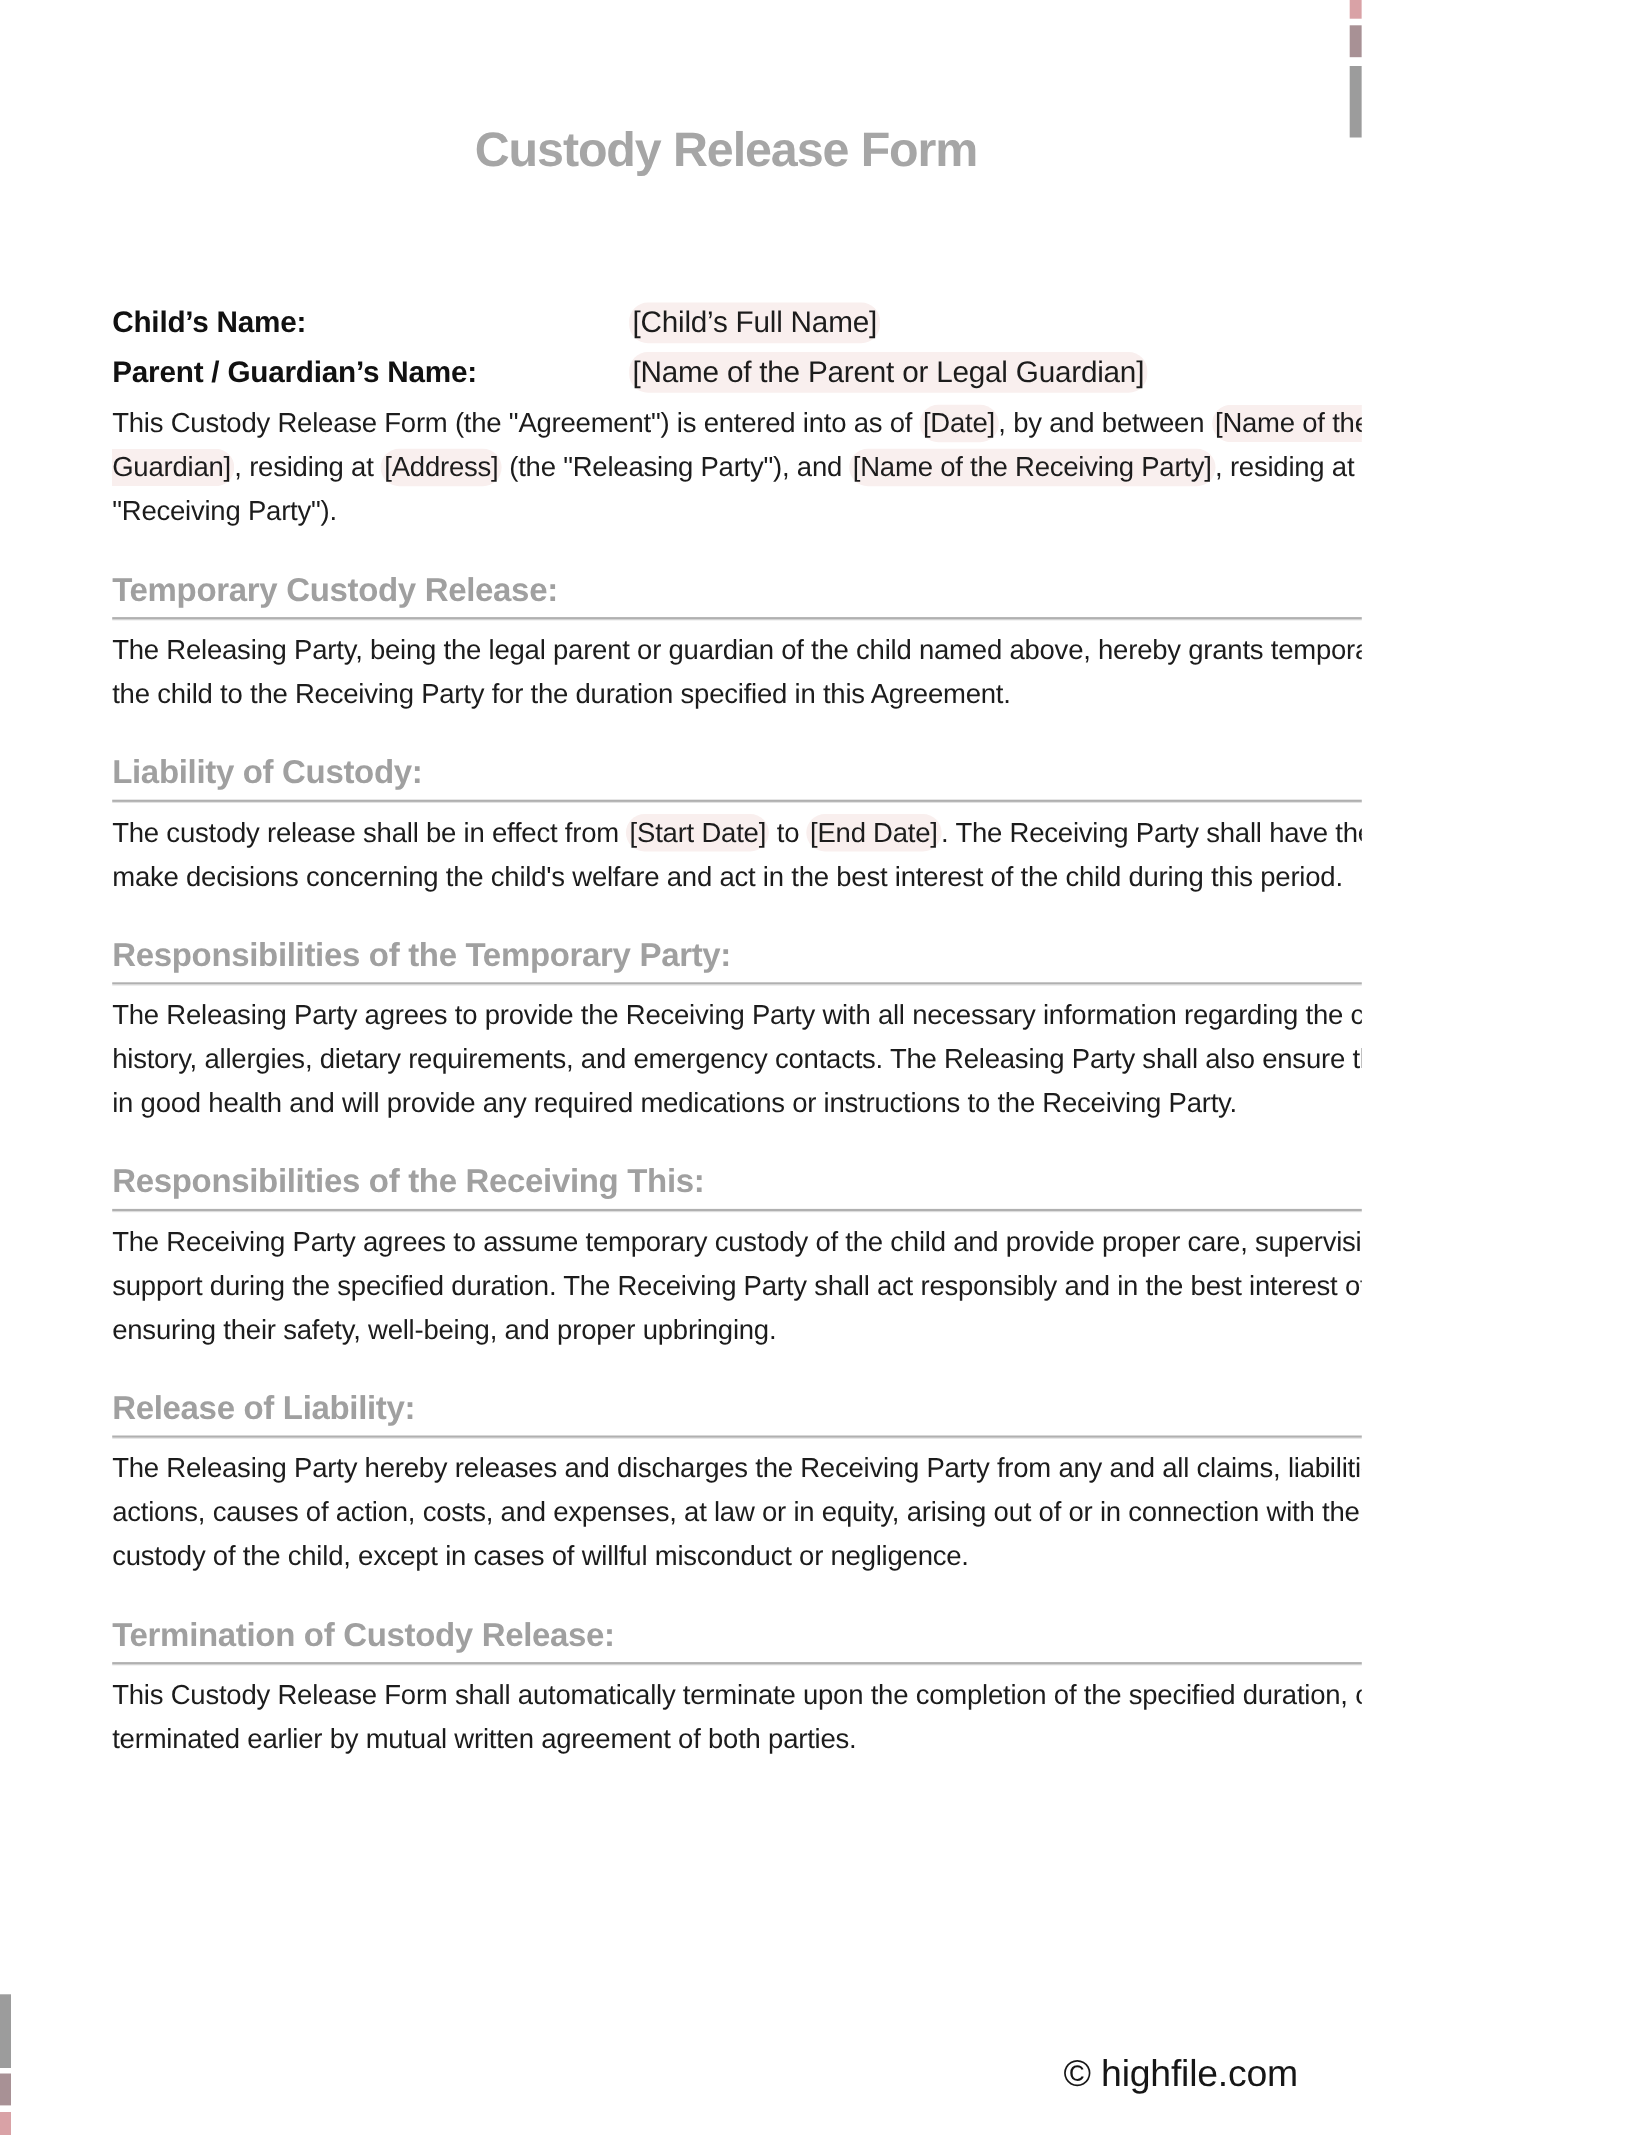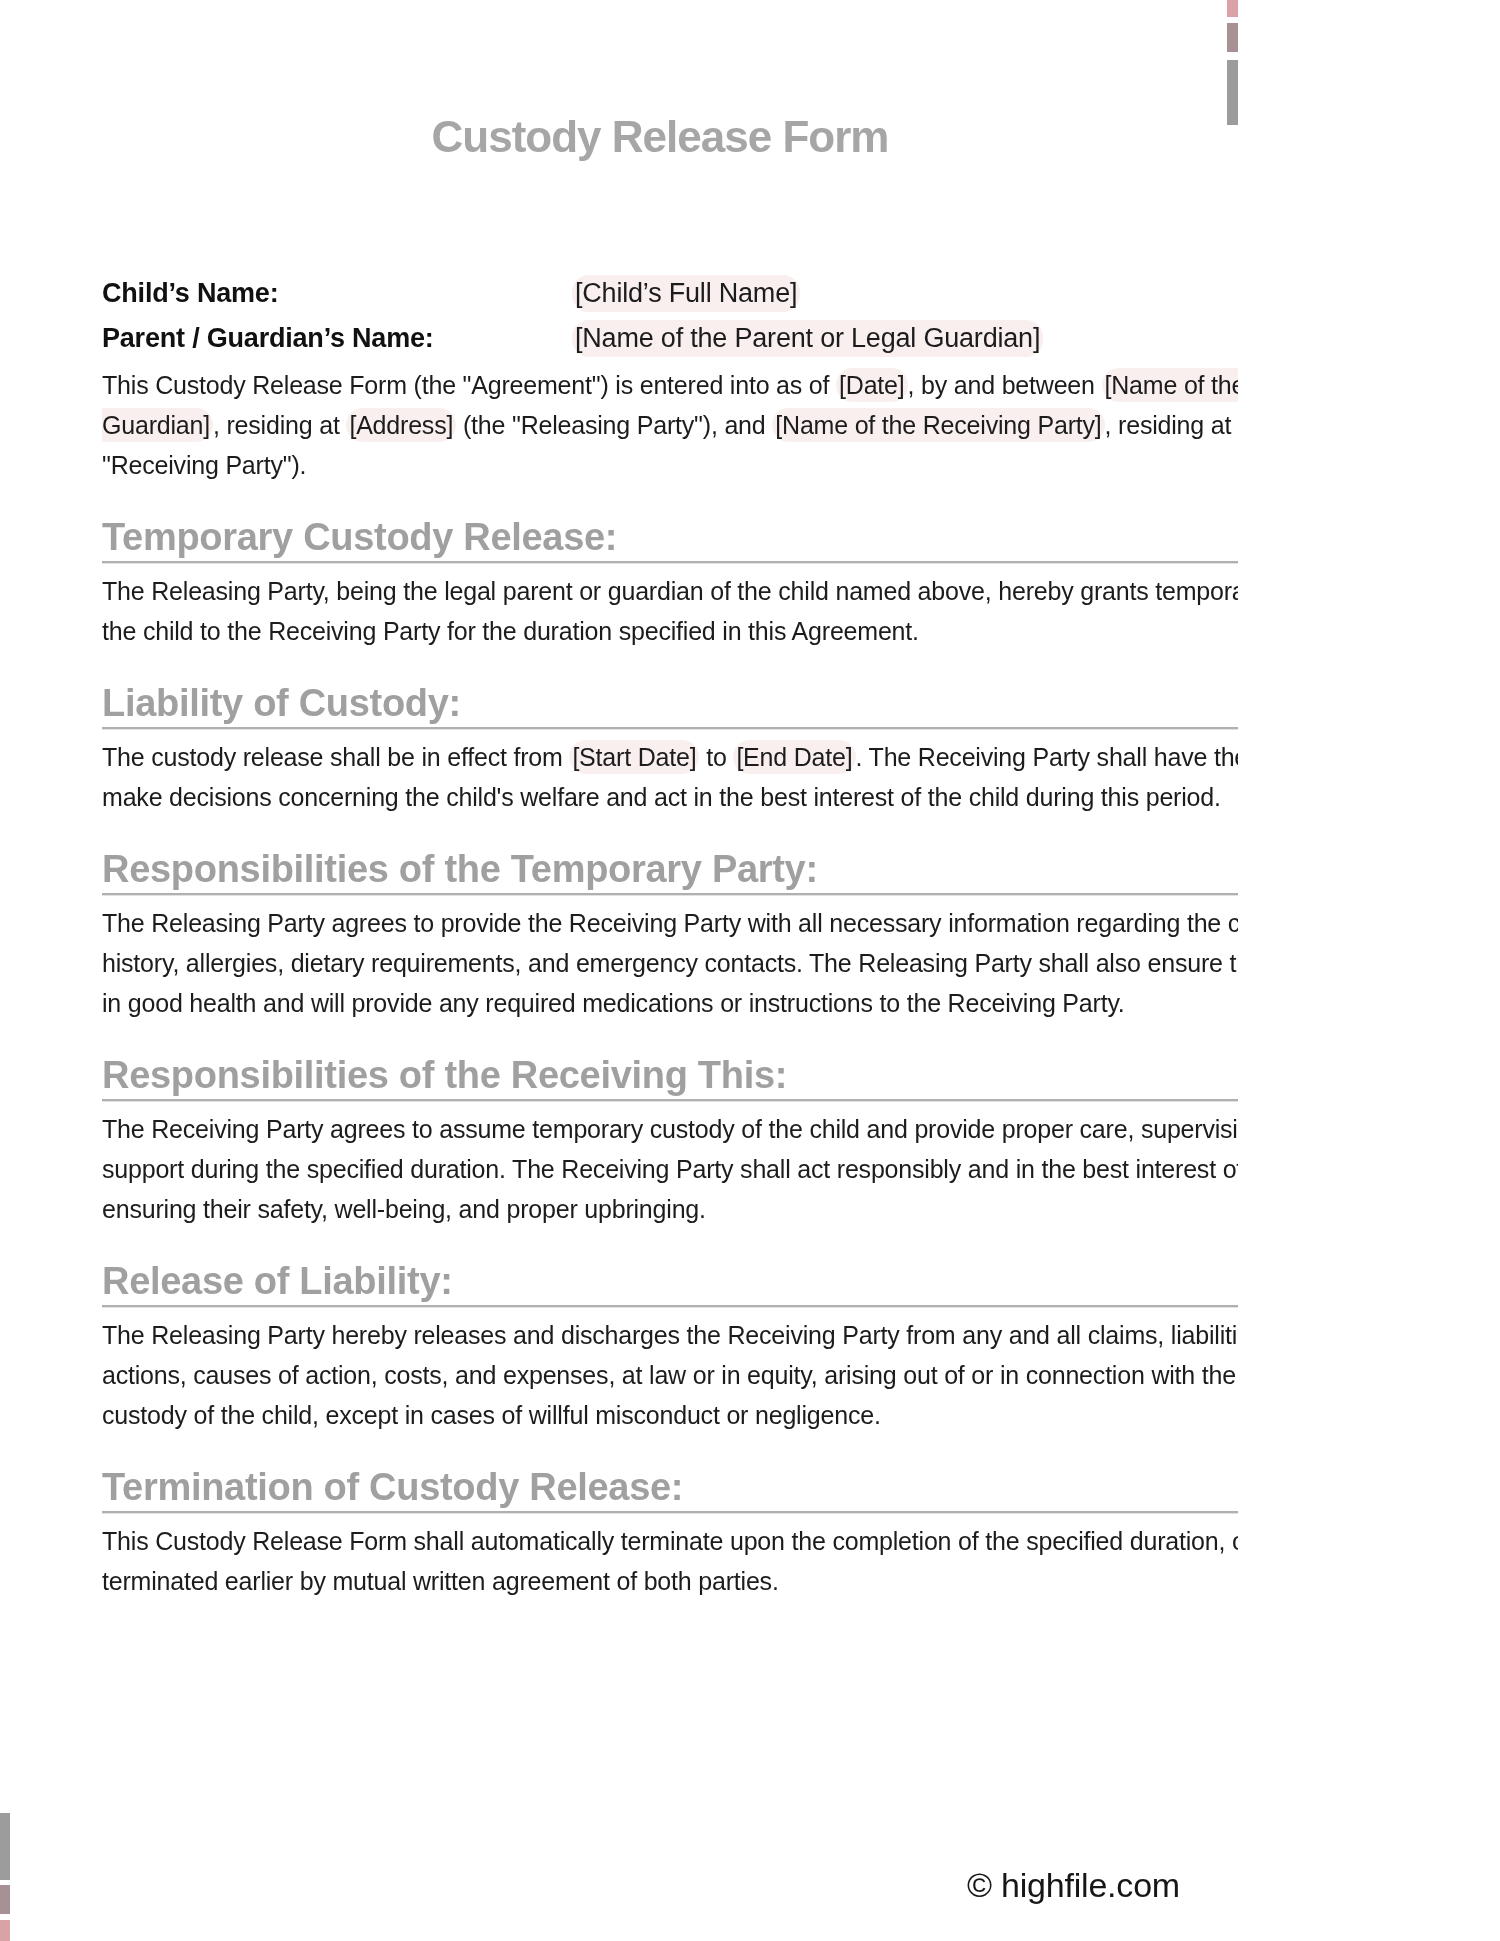--- a/index.html
+++ b/index.html
@@ -59,21 +59,21 @@
   p.para{
     margin:0;
   }
   .intro{
     margin-top:18px;
   }
   .section{
     margin-top:34px;
   }
   .section-heading{
-    font-size:38px;
+    font-size:30px;
     line-height:36px;
     font-weight:700;
     color:#a0a0a0;
     letter-spacing:-0.3px;
   }
   .section-rule{
     margin-top:6px;
     height:0;
     border-top:2px solid #b0b0b0;
     box-shadow:0 1px 0 #e2e2e2;

